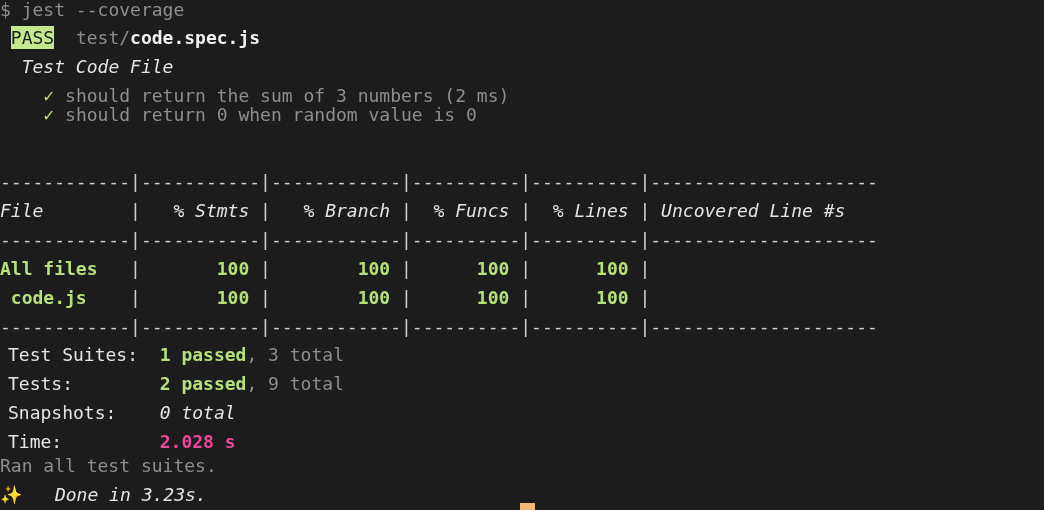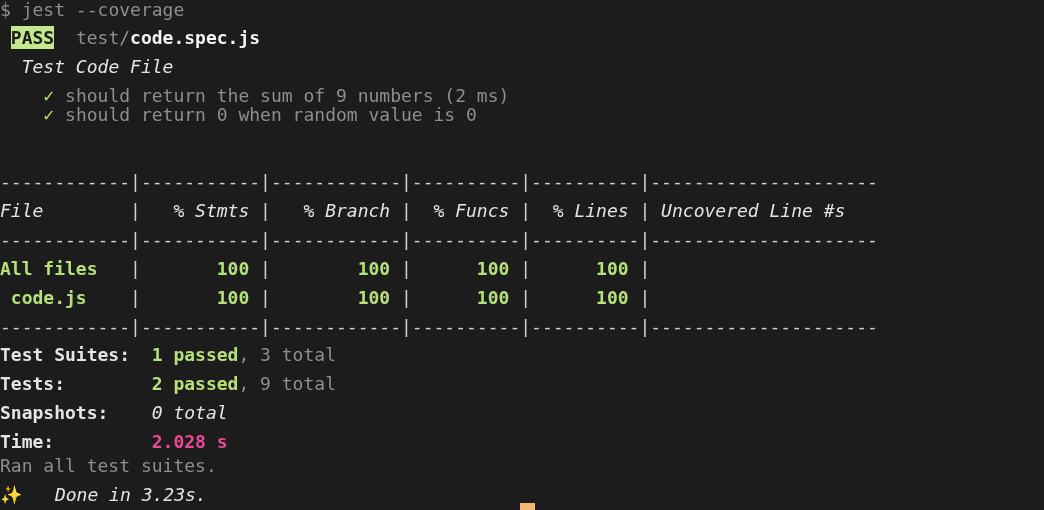--- a/index.html
+++ b/index.html
@@ -25,28 +25,28 @@
     white-space: pre;
     height: 28.6px;
     width: 1044px;
   }
   
   .dim      { color: #8e8e8e; }
   .bright   { color: #e4e4e4; font-style: italic; }
   .white-b  { color: #f2f2f2; font-weight: bold; }
   .green    { color: #b5e07a; }
   .green-b  { color: #b5e07a; font-weight: bold; margin-top: 31px; }
-  .label-b  { color: #e4e4e4; font-weight: bold; }
+  .label-b  { color: #e4e4e4; font-weight: normal; padding-left: 8px; }
   .orange-b { color: #ec4899; font-weight: bold; }
   .rule     { color: #cfcfcf; }
   .pipe     { color: #cfcfcf; }
   .badge-pass {
     background: #c3e88d;
     color: #1c1c1c;
-    font-weight: bold;
+    font-weight: normal;
     padding: 1px 0;
   }
   .sparkles { color: #f2c14e; }
   .cursor {
     position: absolute;
     background: #f2b777;
     width: 15px;
     height: 7px;
   }
 </style>
@@ -54,21 +54,21 @@
 <body>
 
 <div id="terminal">
 
   <div class="line" style="top:-4px;"><span class="dim">$</span><span class="dim"> </span><span class="dim">jest --coverage</span></div>
 
   <div class="line" style="top:24px;"><span> </span><span class="badge-pass">PASS</span><span>  </span><span class="dim">test/</span><span class="white-b">code.spec.js</span></div>
 
   <div class="line" style="top:53px;"><span>  </span><span class="bright">Test Code File</span></div>
 
-  <div class="line" style="top:82px;"><span>    </span><span class="green">✓</span><span> </span><span class="dim">should return the sum of 9 numbers</span><span> </span><span class="dim">(2 ms)</span></div>
+  <div class="line" style="top:82px;"><span>    </span><span class="green">✓</span><span> </span><span class="dim">should return the sum of 3 numbers</span><span> </span><span class="dim">(2 ms)</span></div>
 
   <div class="line" style="top:101px;"><span>    </span><span class="green">✓</span><span> </span><span class="dim">should return 0 when random value is 0</span><span class="dim"></span></div>
 
   <div class="line rule" style="top:168px;"><span>------------</span><span class="pipe">|</span><span>-----------</span><span class="pipe">|</span><span>------------</span><span class="pipe">|</span><span>----------</span><span class="pipe">|</span><span>----------</span><span class="pipe">|</span><span>---------------------</span></div>
 
   <div class="line" style="top:197px;"><span class="bright">File        </span><span class="pipe">|</span><span class="bright">   % Stmts </span><span class="pipe">|</span><span class="bright">   % Branch </span><span class="pipe">|</span><span class="bright">  % Funcs </span><span class="pipe">|</span><span class="bright">  % Lines </span><span class="pipe">|</span><span class="bright"> Uncovered Line #s</span></div>
 
   <div class="line rule" style="top:226px;"><span>------------</span><span class="pipe">|</span><span>-----------</span><span class="pipe">|</span><span>------------</span><span class="pipe">|</span><span>----------</span><span class="pipe">|</span><span>----------</span><span class="pipe">|</span><span>---------------------</span></div>
 
   <div id="table-rows">

